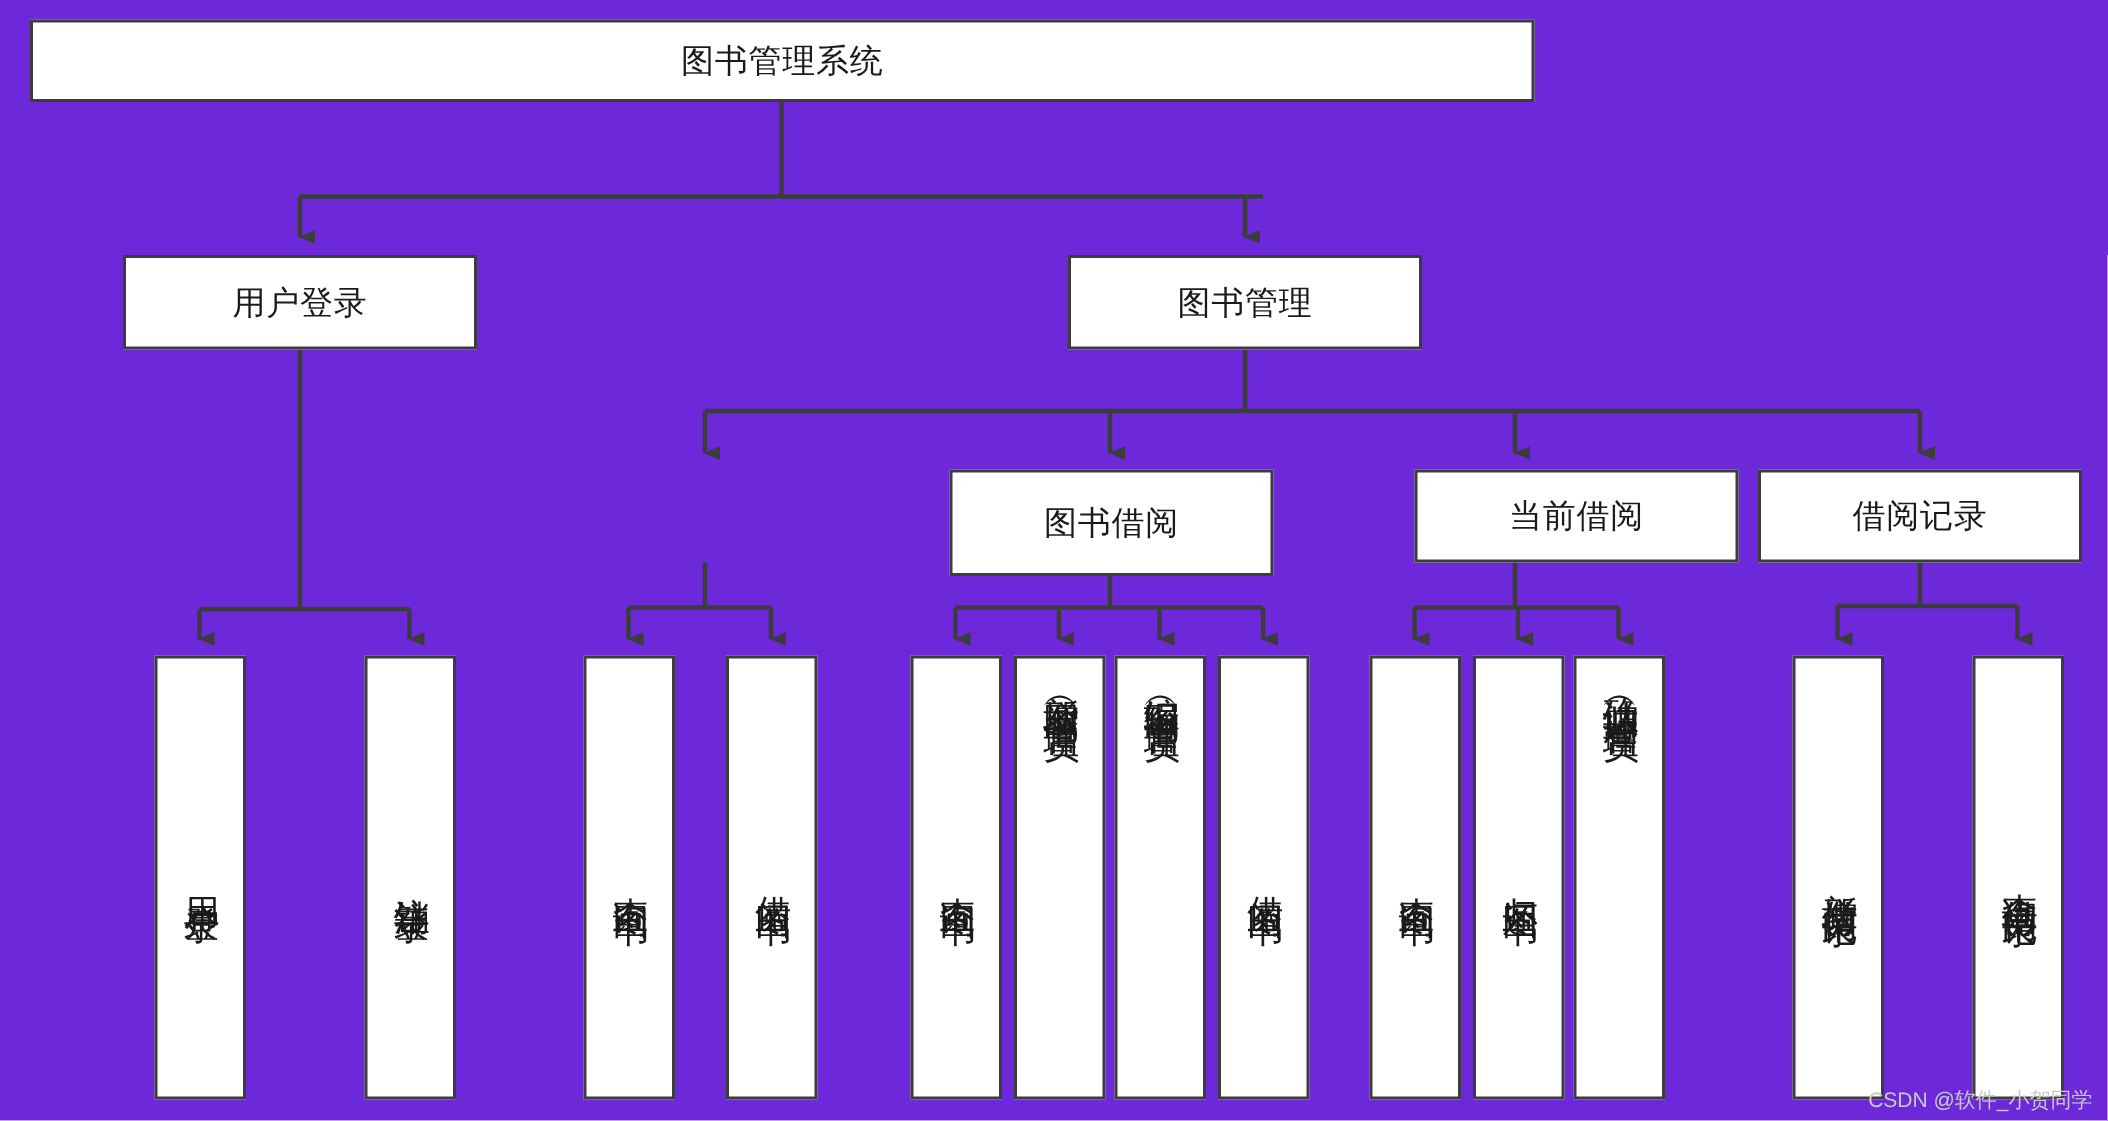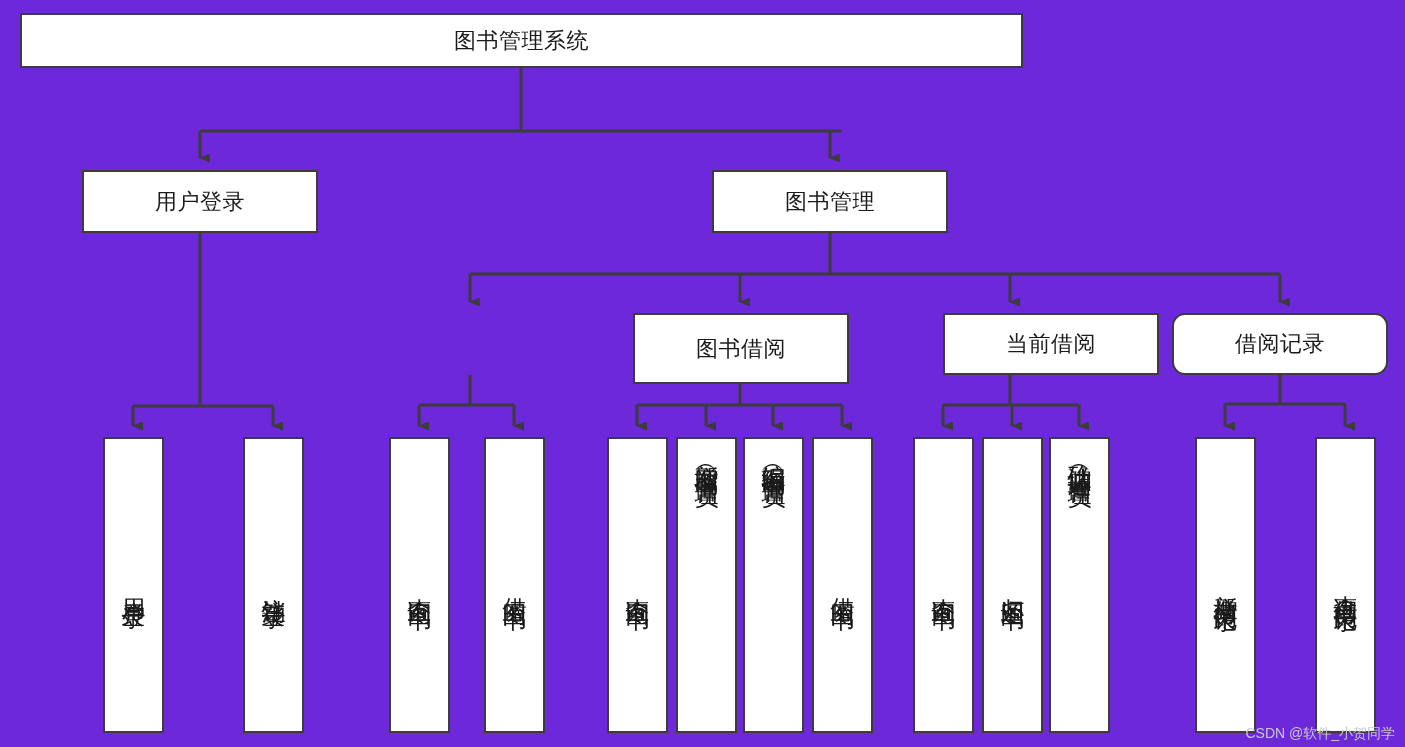--- a/index.html
+++ b/index.html
@@ -135,21 +135,21 @@
   <div class="node horiz" style="left:712px; top:170px; width:236px; height:63px;">
     <span class="label">图书管理</span>
   </div>
 
   <div class="node horiz" style="left:633px; top:313px; width:216px; height:71px;">
     <span class="label">图书借阅</span>
   </div>
   <div class="node horiz" style="left:903px; top:313px; width:216px; height:62px;margin-left:40px;">
     <span class="label">当前借阅</span>
   </div>
-  <div class="node horiz" style="left:1172px; top:313px; width:216px; height:62px;border-radius:13px;">
+  <div class="node horiz" style="left:1172px; top:313px; width:216px; height:62px;">
     <span class="label">借阅记录</span>
   </div>
 
   <div class="node vert" style="left:103px; top:437px; width:61px; height:296px;">
     <span class="label">用户登录</span>
   </div>
   <div class="node vert" style="left:243px; top:437px; width:61px; height:296px;">
     <span class="label">注销登录</span>
   </div>
 

